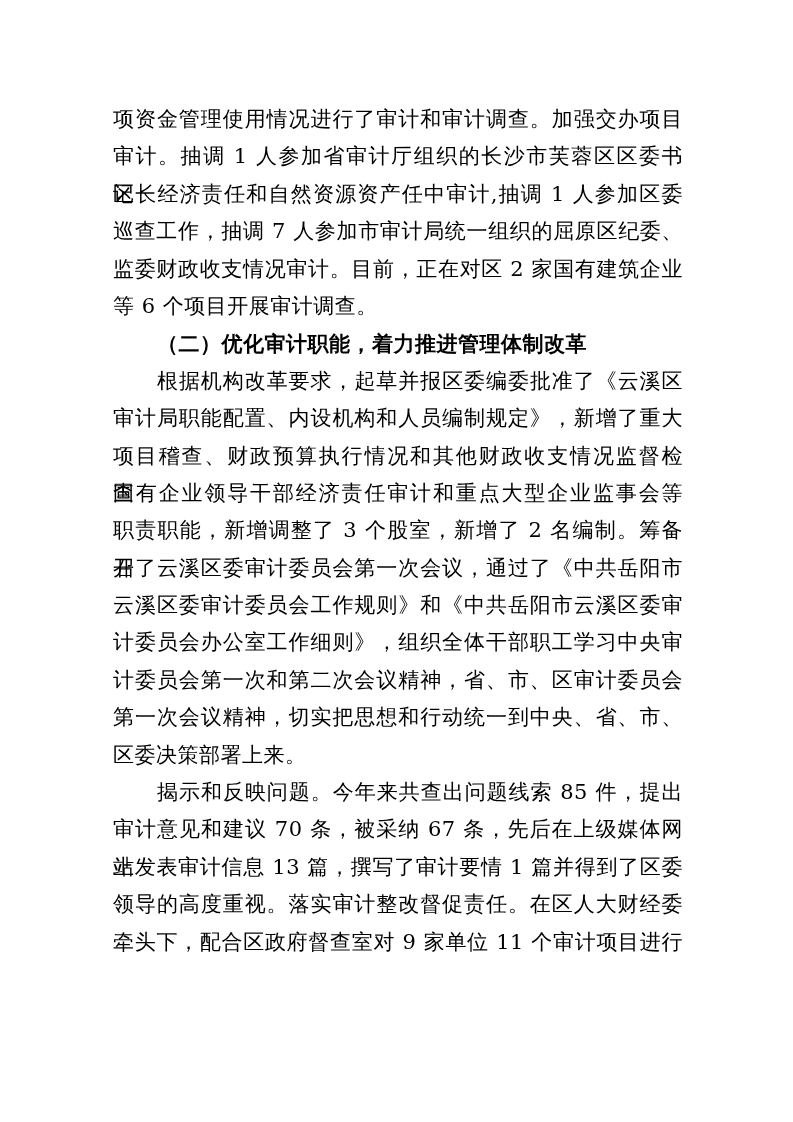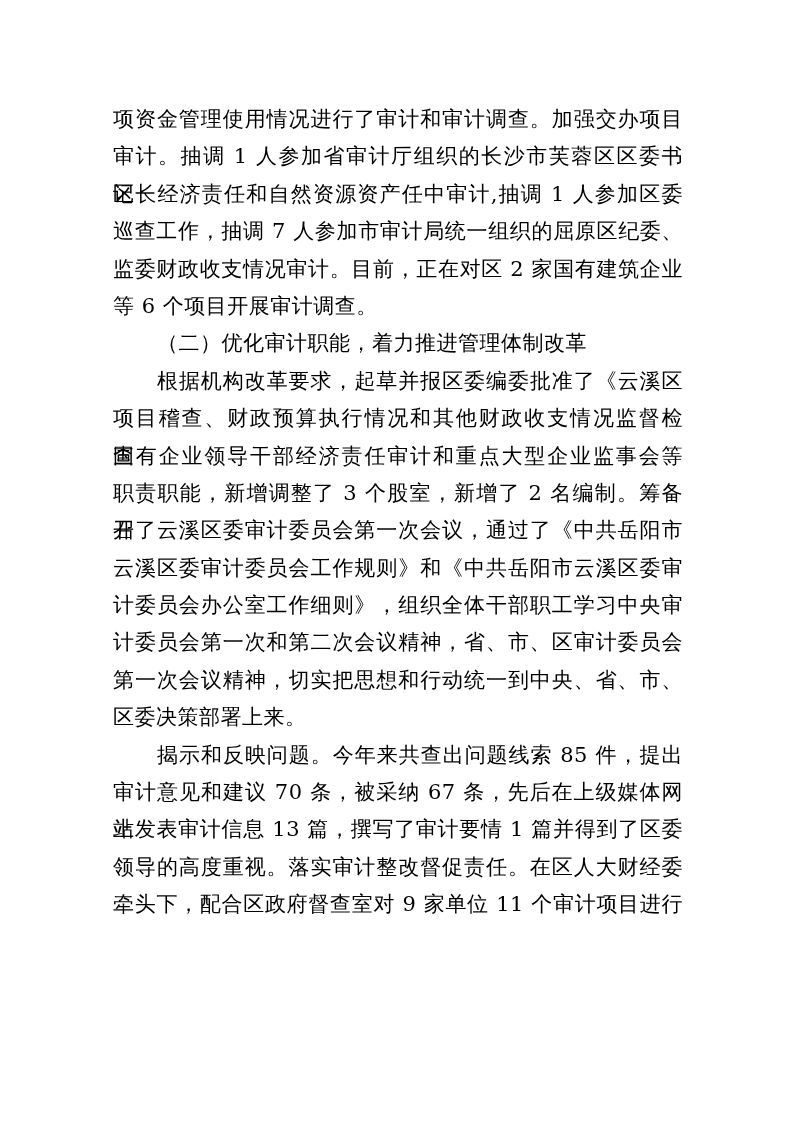--- a/index.html
+++ b/index.html
@@ -31,41 +31,42 @@
     letter-spacing: 0.5px;
   }
   .line.fill {
     text-align-last: justify;
     text-justify: inter-character;
   }
   .line.indent {
     text-indent: 44px;
   }
   .block.heading .line {
-    font-weight: 400;
+    font-weight: 700;
   }
 </style>
 </head>
 <body>
 
 <div class="page">
   <div class="doc-body">
       <div class="block paragraph">
         <div class="line fill">项资金管理使用情况进行了审计和审计调查。加强交办项目</div>
         <div class="line fill">审计。抽调 1 人参加省审计厅组织的长沙市芙蓉区区委书记、</div>
         <div class="line fill">区长经济责任和自然资源资产任中审计,抽调 1 人参加区委</div>
         <div class="line fill">巡查工作，抽调 7 人参加市审计局统一组织的屈原区纪委、</div>
         <div class="line fill">监委财政收支情况审计。目前，正在对区 2 家国有建筑企业</div>
         <div class="line">等 6 个项目开展审计调查。</div>
       </div>
       <div class="block heading">
         <div class="line indent">（二）优化审计职能，着力推进管理体制改革</div>
       </div>
       <div class="block paragraph">
         <div class="line fill indent">根据机构改革要求，起草并报区委编委批准了《云溪区</div>
+        <div class="line fill">审计局职能配置、内设机构和人员编制规定》，新增了重大</div>
         <div class="line fill">项目稽查、财政预算执行情况和其他财政收支情况监督检查、</div>
         <div class="line fill">国有企业领导干部经济责任审计和重点大型企业监事会等</div>
         <div class="line fill">职责职能，新增调整了 3 个股室，新增了 2 名编制。筹备召</div>
         <div class="line fill">开了云溪区委审计委员会第一次会议，通过了《中共岳阳市</div>
         <div class="line fill">云溪区委审计委员会工作规则》和《中共岳阳市云溪区委审</div>
         <div class="line fill">计委员会办公室工作细则》，组织全体干部职工学习中央审</div>
         <div class="line fill">计委员会第一次和第二次会议精神，省、市、区审计委员会</div>
         <div class="line fill">第一次会议精神，切实把思想和行动统一到中央、省、市、</div>
         <div class="line">区委决策部署上来。</div>
       </div>

